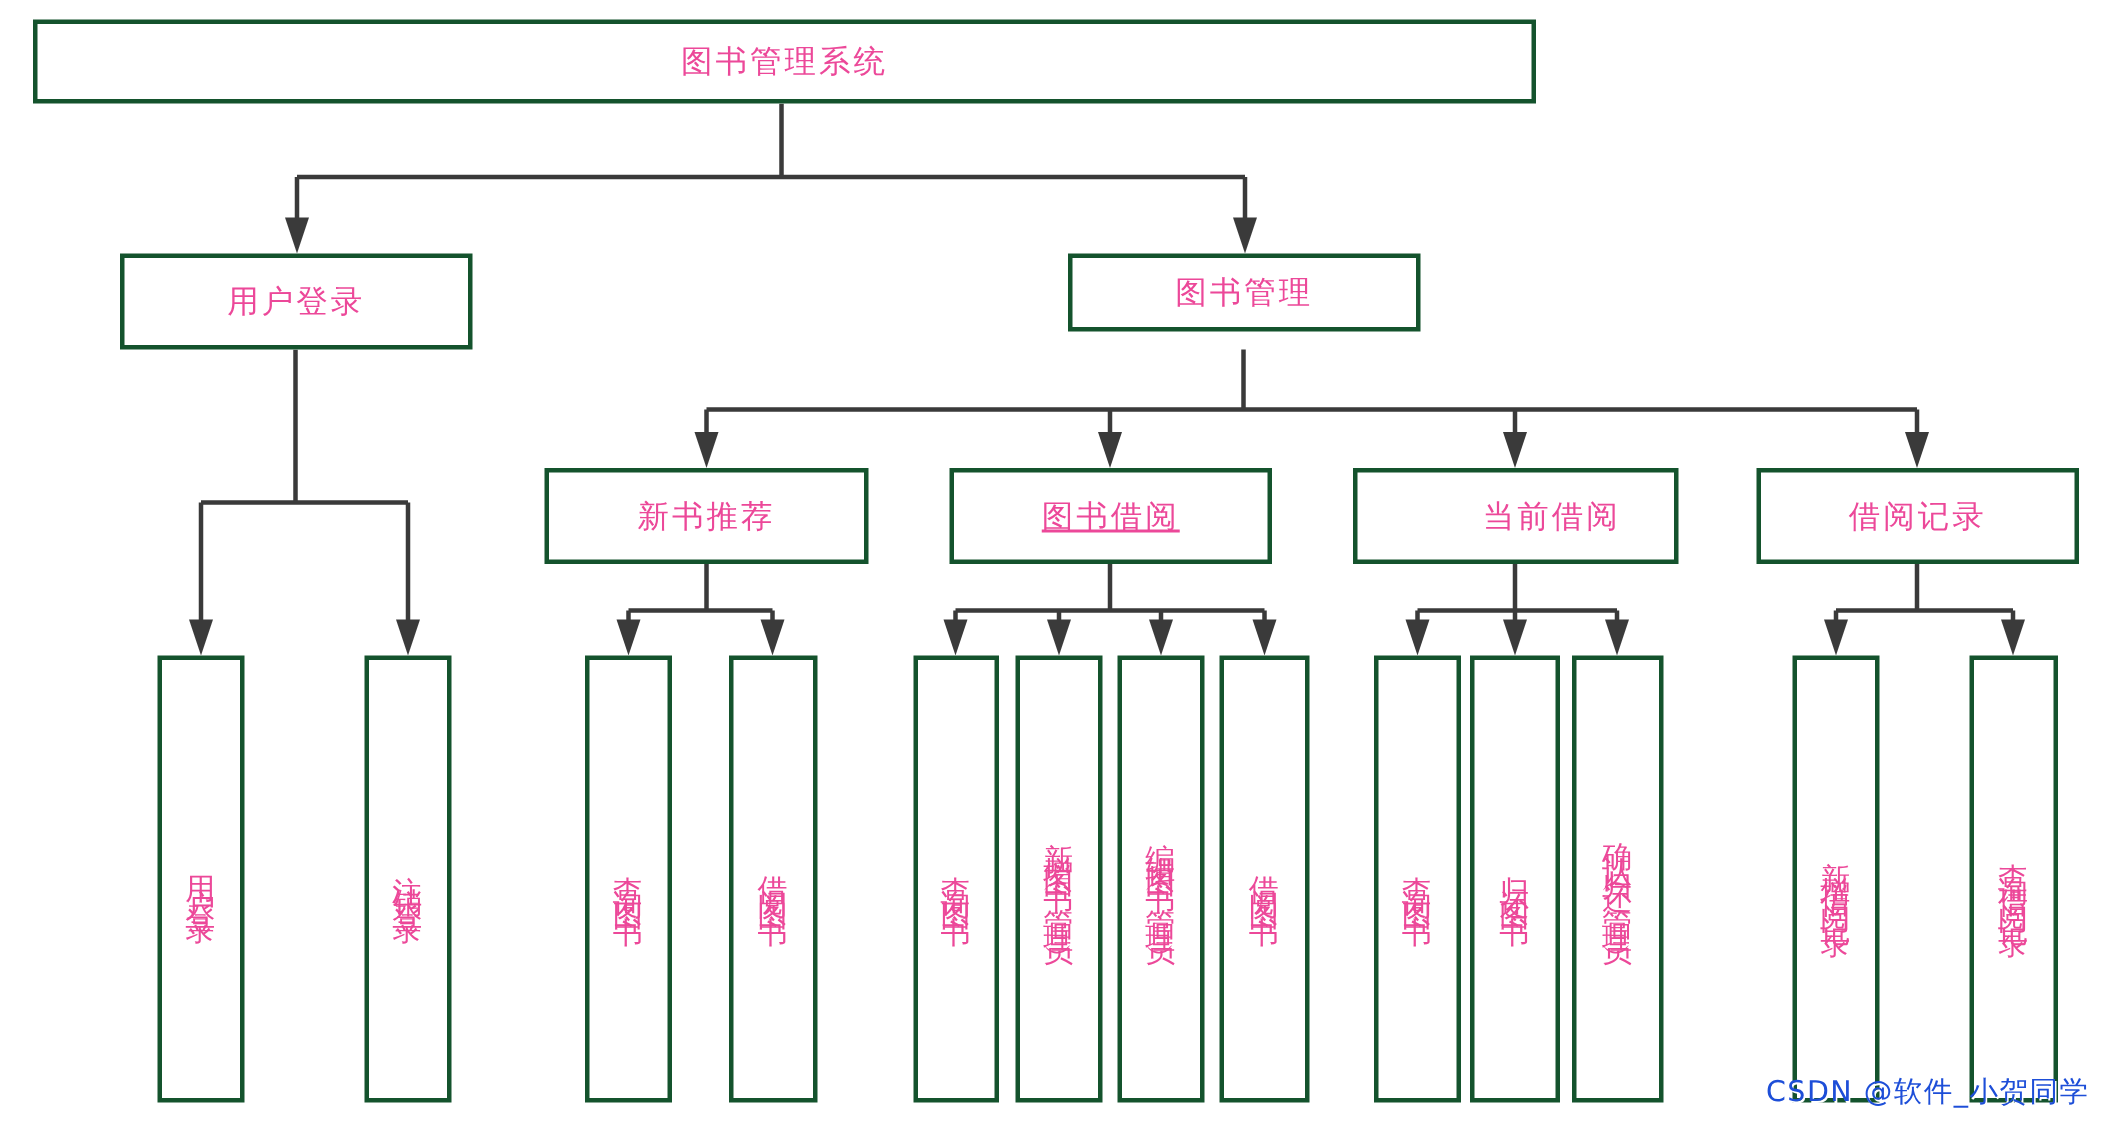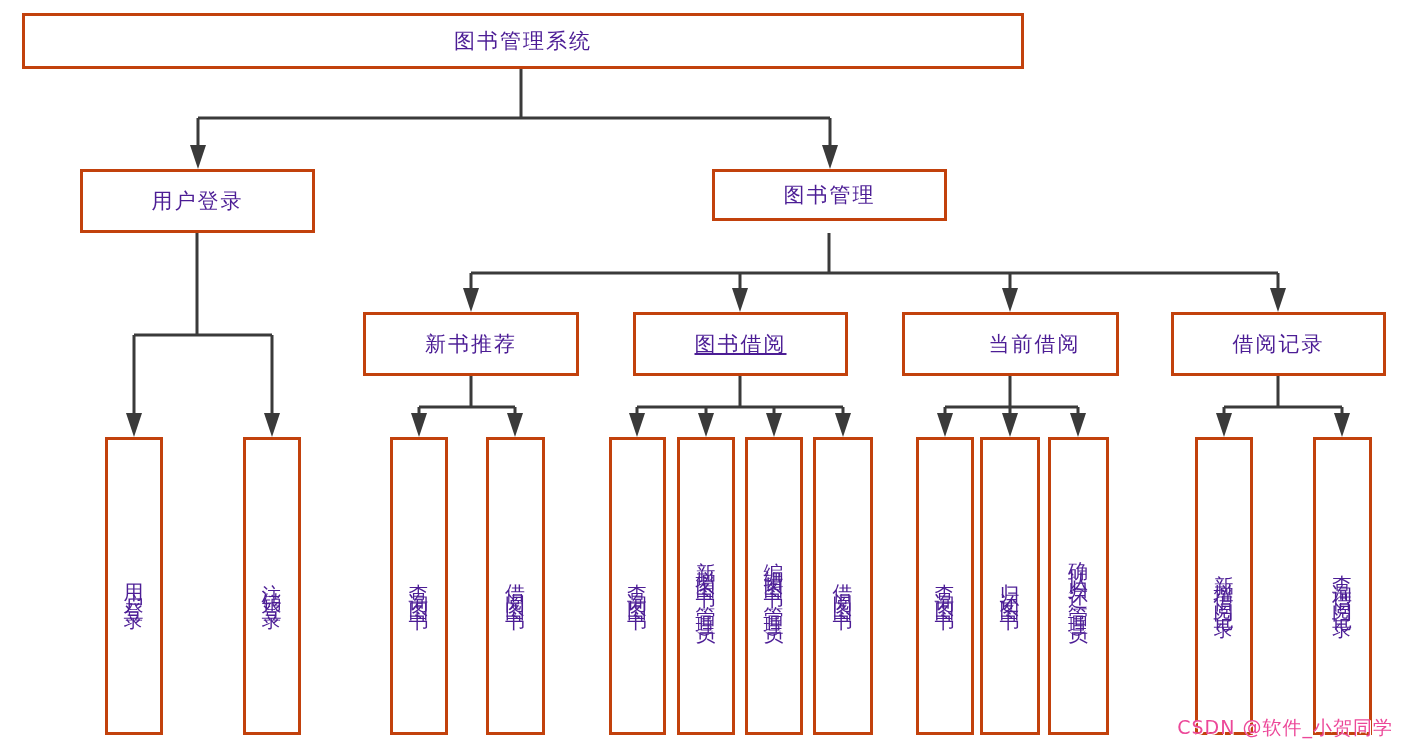--- a/index.html
+++ b/index.html
@@ -28,25 +28,25 @@
     stroke-width: 3;
   }
   .connector-layer polygon {
     fill: #3a3a3a;
     stroke: none;
   }
   .box {
     position: absolute;
     box-sizing: border-box;
     background: #ffffff;
-    border: 3px solid #c2410c;
+    border: 3px solid #14532d;
     display: flex;
     align-items: center;
     justify-content: center;
-    color: #4c1d95;
+    color: #ec4899;
     text-align: center;
   }
   .box.h {
     font-size: 21px;
     letter-spacing: 2px;
   }
   .box.leaf {
     top: 437px;
     height: 298px;
     font-size: 20px;
@@ -55,21 +55,21 @@
     writing-mode: vertical-rl;
     text-orientation: mixed;
     letter-spacing: 9px;
     line-height: 1;
   }
   .watermark {
     position: absolute;
     right: 12px;
     bottom: 6px;
     font-size: 19px;
-    color: #ec4899;
+    color: #1d4ed8;
     letter-spacing: 1px;
     text-shadow: 1px 1px 0 #ffffff;
     white-space: nowrap;
   }
 </style>
 </head>
 <body>
 
 <div class="stage">
 

